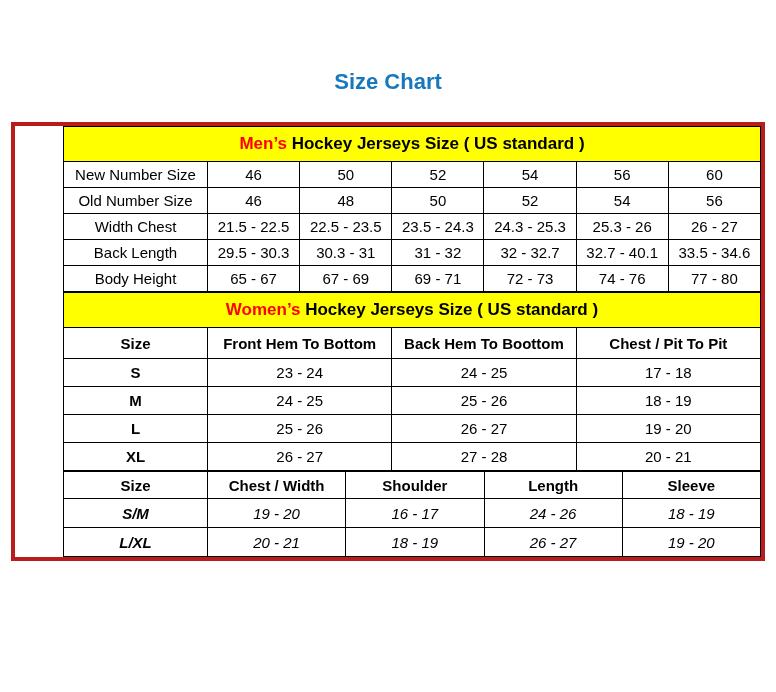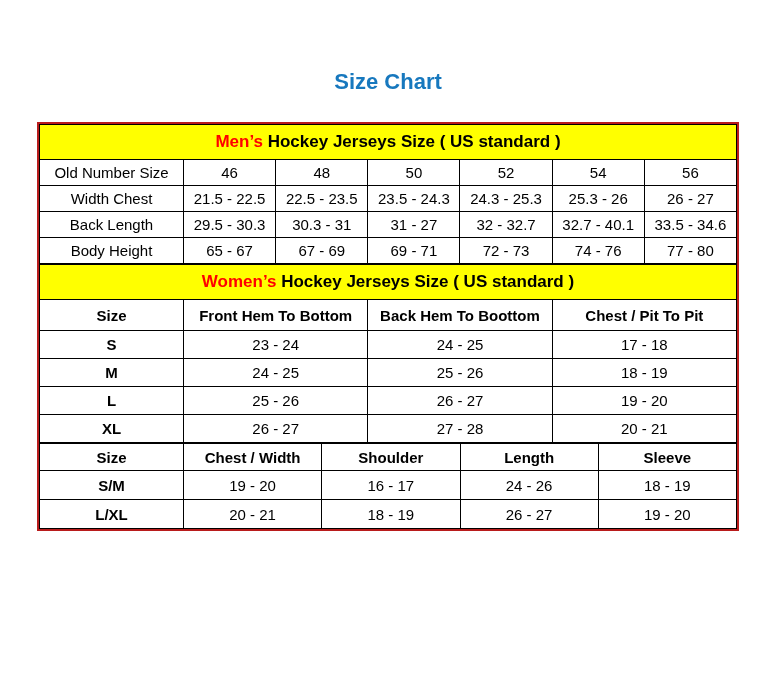--- a/index.html
+++ b/index.html
@@ -5,36 +5,36 @@
   html,body{margin:0;padding:0;}
   body{
     width:776px;height:692px;background:#ffffff;color:#000;
     font-family:"Liberation Sans",sans-serif;overflow:hidden;
   }
   .page-title{
     margin:0 0 20px 0;padding-top:62px;height:40px;line-height:40px;
     text-align:center;font-size:22px;font-weight:bold;color:#1778be;
     letter-spacing:0px;
   }
-  #chart{width:698px;margin:12px auto;border:2px solid #b91c1c;background:#fff;}
+  #chart{width:698px;margin:12px auto;border:4px solid #b91c1c;background:#fff;padding-left:48px;}
   table{width:100%;border-collapse:collapse;table-layout:fixed;}
   col.first{width:144px;}
   th,td{
     border:1px solid #000;text-align:center;vertical-align:middle;
     font-size:15px;padding:0 2px;white-space:nowrap;overflow:hidden;
   }
   tr.band td{
     background:#ffff00;font-weight:bold;font-size:17px;height:34px;
   }
   tr.band .hl{color:#ff0000;}
   tr.cols th{font-weight:bold;font-size:15px;height:26px;}
   td{height:25px;}
   table[data-section="womens"] tr.cols th{height:30px;}
   table[data-section="womens"] td.cell{height:27px;}
-  table[data-section="youth"] td.cell{height:28px;}
+  table[data-section="youth"] td.cell{height:28px;font-style:italic;}
   td.rowlabel{font-weight:normal;}
   table[data-section="womens"] td.rowlabel,
   table[data-section="youth"] td.rowlabel{font-weight:bold;}
   .misspelled{
     text-decoration-style:wavy;
     text-decoration-color:#cc0000;
     text-decoration-thickness:1px;
     text-underline-offset:3px;
   }
 </style>
@@ -52,20 +52,29 @@
         <col>
         <col>
         <col>
         <col>
       </colgroup>
       <tbody>
         <tr class="band">
           <td colspan="7"><span class="hl">Men’s</span><span> Hockey Jerseys Size ( US standard )</span></td>
         </tr>
         <tr>
+          <td class="cell rowlabel">New Number Size</td>
+          <td class="cell">46</td>
+          <td class="cell">50</td>
+          <td class="cell">52</td>
+          <td class="cell">54</td>
+          <td class="cell">56</td>
+          <td class="cell">60</td>
+        </tr>
+        <tr>
           <td class="cell rowlabel">Old Number Size</td>
           <td class="cell">46</td>
           <td class="cell">48</td>
           <td class="cell">50</td>
           <td class="cell">52</td>
           <td class="cell">54</td>
           <td class="cell">56</td>
         </tr>
         <tr>
           <td class="cell rowlabel">Width Chest</td>
@@ -73,21 +82,21 @@
           <td class="cell">22.5 - 23.5</td>
           <td class="cell">23.5 - 24.3</td>
           <td class="cell">24.3 - 25.3</td>
           <td class="cell">25.3 - 26</td>
           <td class="cell">26 - 27</td>
         </tr>
         <tr>
           <td class="cell rowlabel">Back Length</td>
           <td class="cell">29.5 - 30.3</td>
           <td class="cell">30.3 - 31</td>
-          <td class="cell">31 - 27</td>
+          <td class="cell">31 - 32</td>
           <td class="cell">32 - 32.7</td>
           <td class="cell">32.7 - 40.1</td>
           <td class="cell">33.5 - 34.6</td>
         </tr>
         <tr>
           <td class="cell rowlabel">Body Height</td>
           <td class="cell">65 - 67</td>
           <td class="cell">67 - 69</td>
           <td class="cell">69 - 71</td>
           <td class="cell">72 - 73</td>

